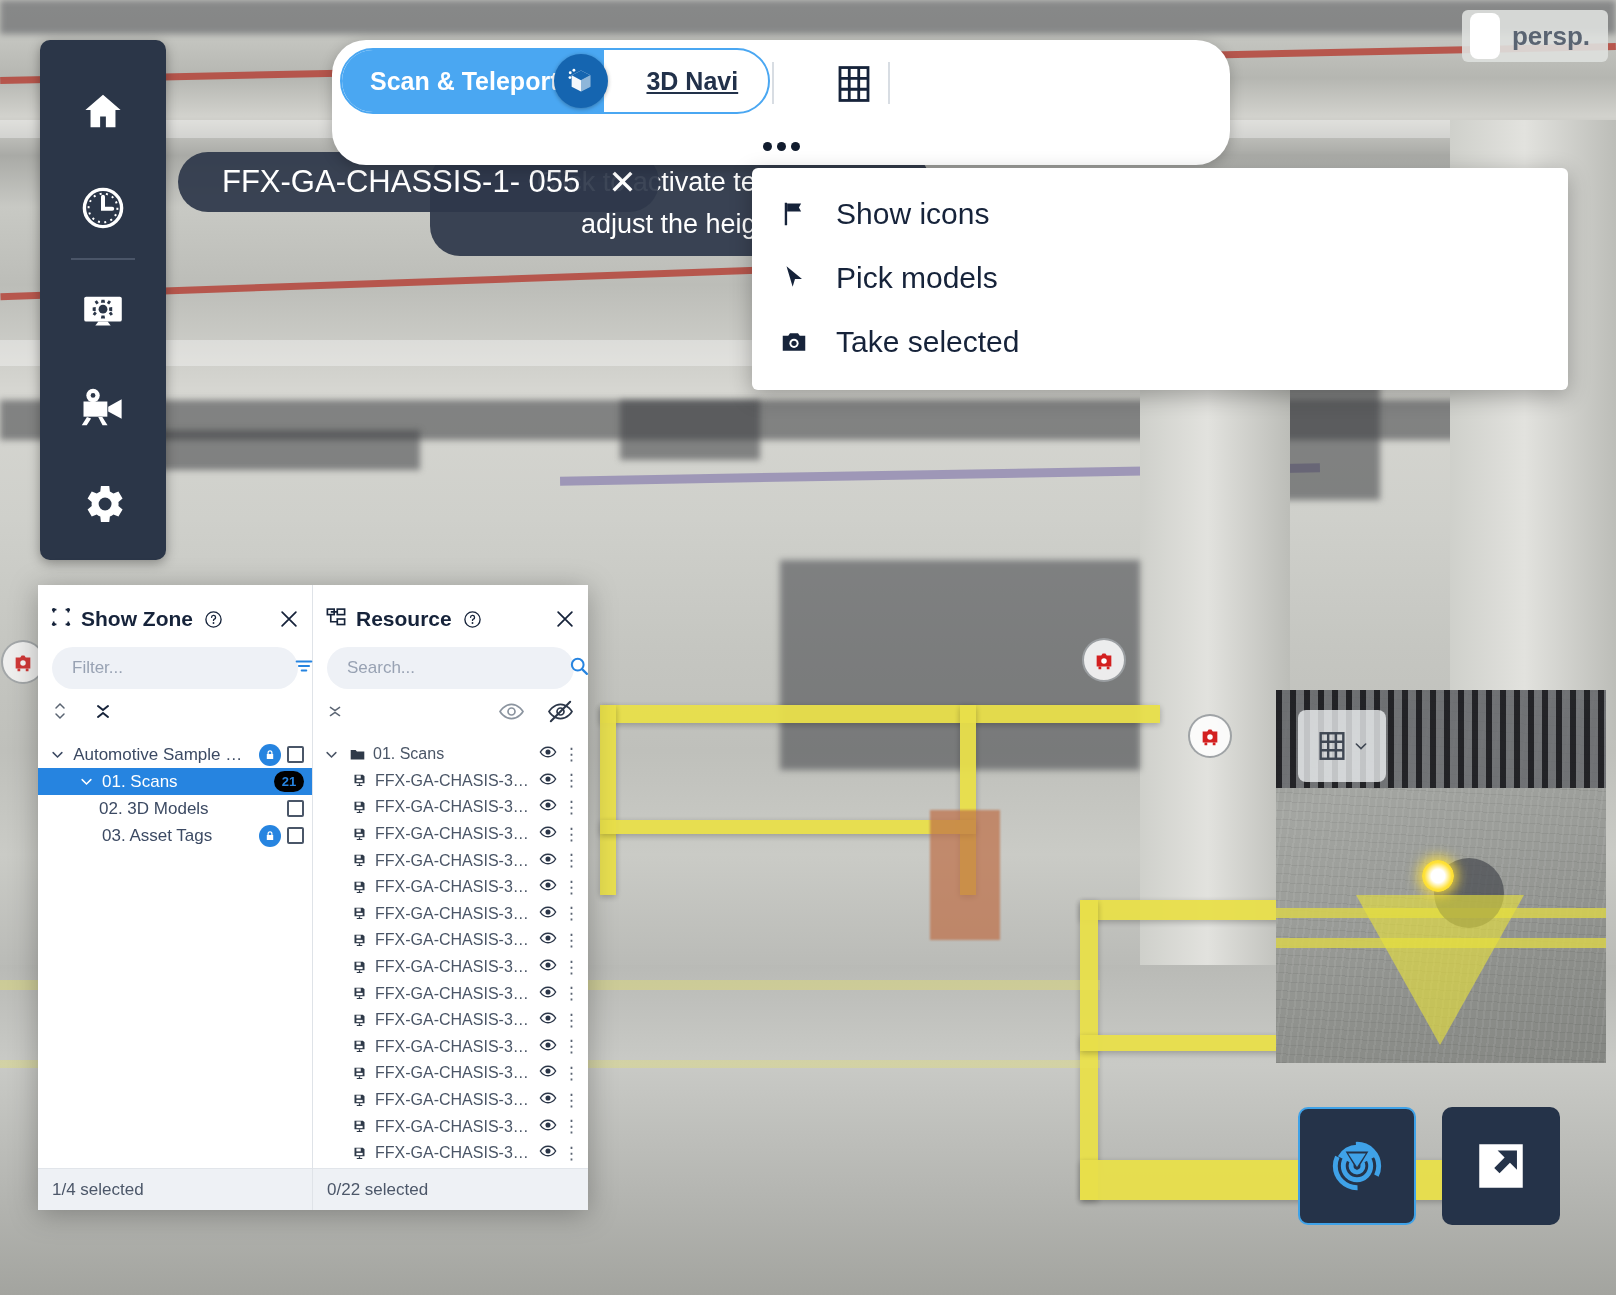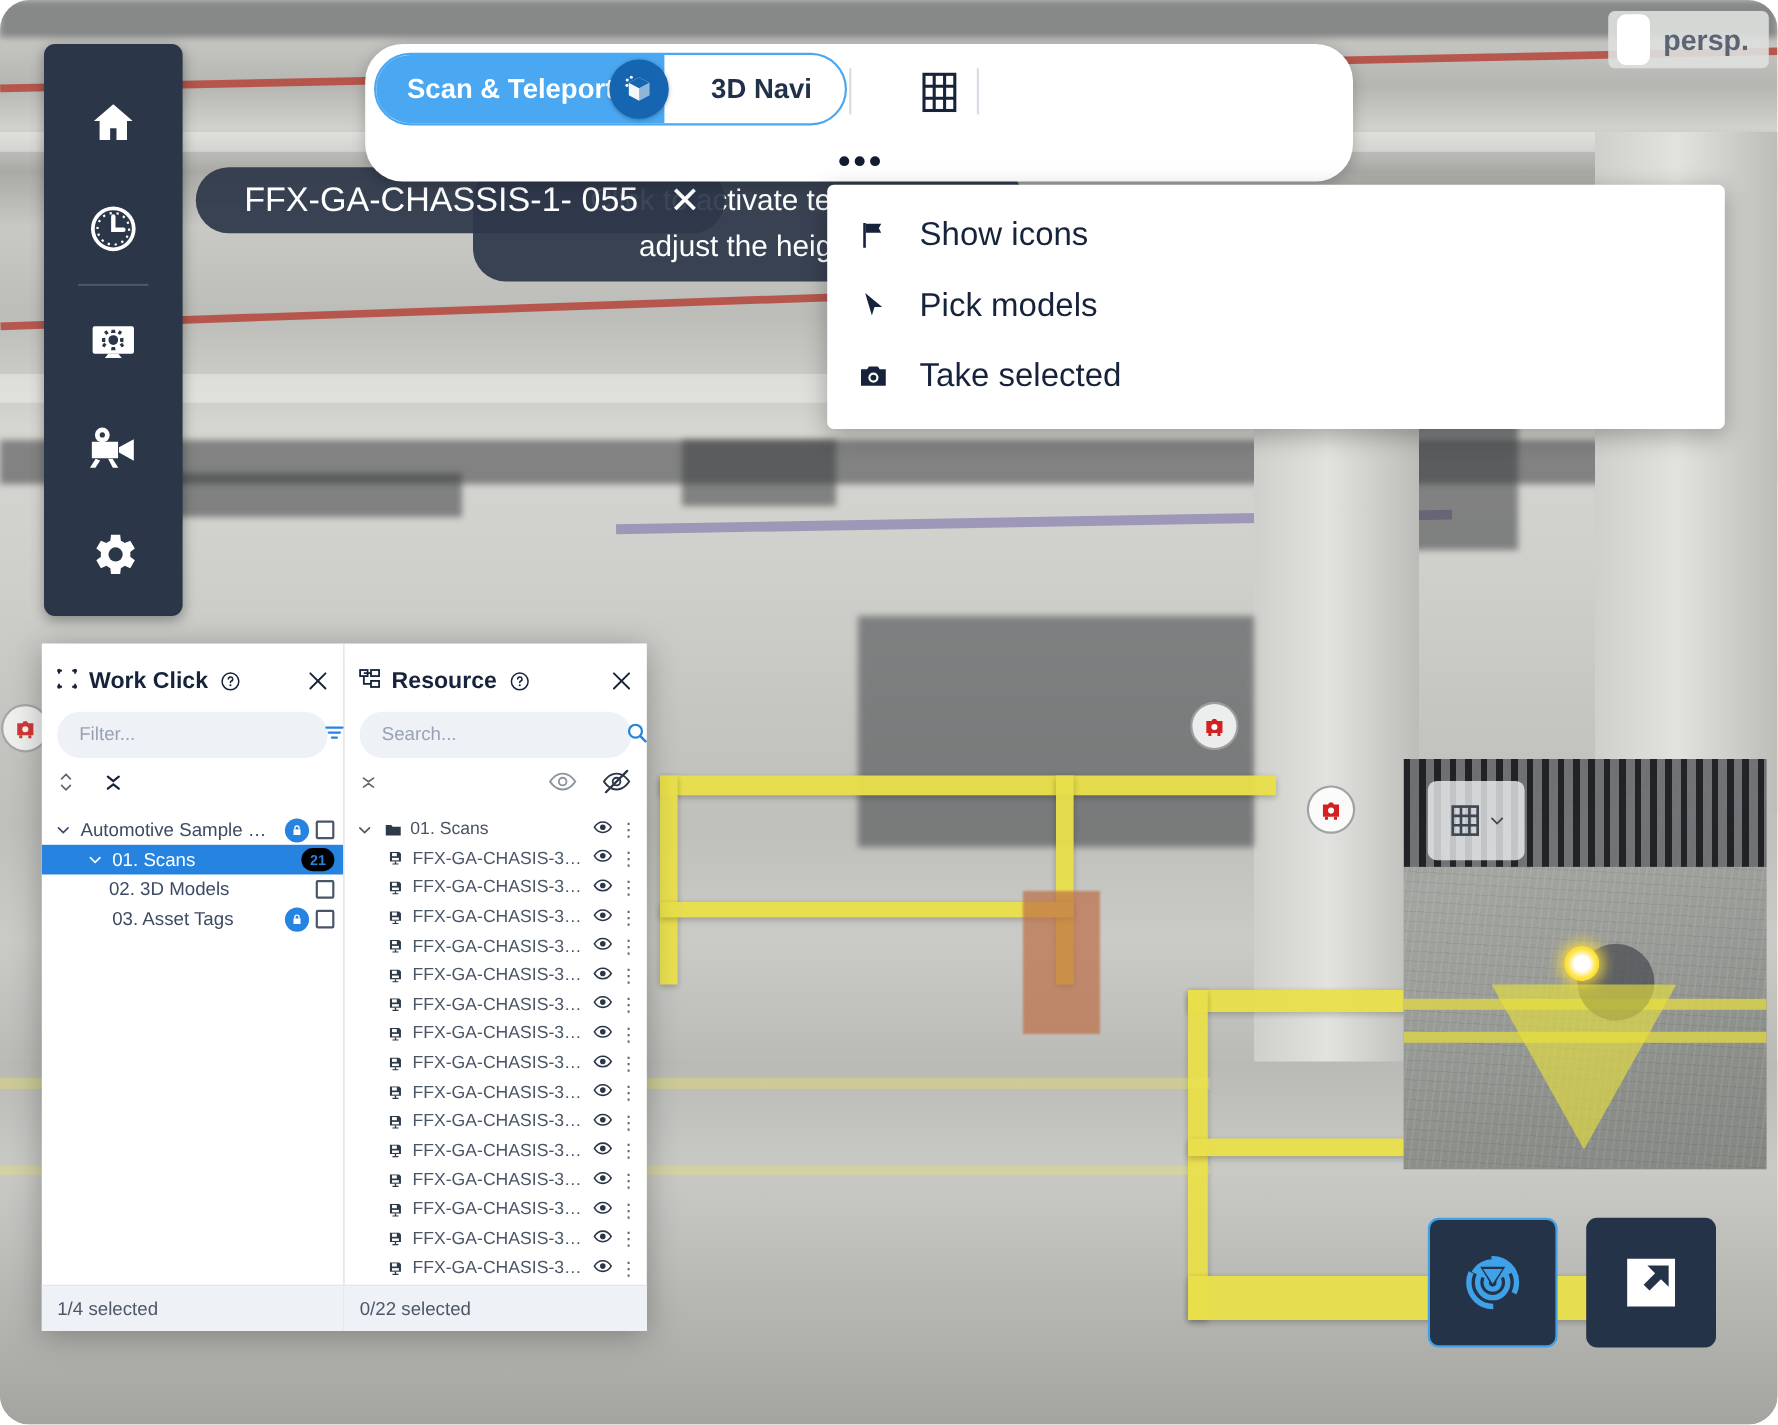--- a/index.html
+++ b/index.html
@@ -2,21 +2,21 @@
 <html><head>
 <meta charset="utf-8">
 <style>
   * { box-sizing: border-box; margin: 0; padding: 0; }
   html, body {
     width: 1616px; height: 1295px;
     font-family: "Liberation Sans", sans-serif;
     overflow: hidden; background: #ffffff;
   }
 
-  #app { position: relative; width: 1616px; height: 1295px; overflow: hidden; border-radius: 27px; }
+  #app { position: relative; width: 1616px; height: 1295px; overflow: hidden; }
 
   
   #viewport {
     position: absolute; inset: 0;
     background:
       
       linear-gradient(180deg, #c9c9c4 0%, #c4c5c0 3%, #b5b6b1 6%, #d2d2cd 9%,
                               #a9aaa6 12%, #c8c9c4 16%, #bcbdb8 22%, #d6d6d1 30%,
                               #cfd0cb 40%, #c5c6c1 50%, #bfc0bb 58%, #cacbc6 66%,
                               #bbbcb8 74%, #b2b3af 82%, #a7a8a4 90%, #9d9e9a 100%);
@@ -69,21 +69,21 @@
     border: 2px solid #4aa7f2; border-radius: 33px; background:#fff;
     overflow: visible;
   }
   #mode-left {
     background:#4aa7f2; color:#fff; font-size: 25px; font-weight: 600;
     height: 62px; display:flex; align-items:center;
     padding: 0 46px 0 28px; border-radius: 31px 0 0 31px;
   }
   #mode-right {
     color:#22314a; font-size: 25px; font-weight: 600;
-    height: 62px; display:flex; align-items:center; padding: 0 30px 0 42px;
+    height: 62px; display:flex; align-items:center; padding: 0 30px 0 42px; text-decoration: underline;
   }
   #mode-knob {
     position:absolute; left: 212px; top: 4px; width: 54px; height: 54px;
     background:#1565b0; border-radius: 50%;
     display:flex; align-items:center; justify-content:center;
     box-shadow: 0 1px 4px rgba(0,0,0,.3);
   }
   .tb-sep { position:absolute; top: 22px; width:2px; height:42px; background:#d8dde3; }
   #grid-btn {
     position:absolute; left: 498px; top: 20px; width: 48px; height: 48px;
@@ -451,21 +451,21 @@
               <path d="M4 7V4h3M17 4h3v3M20 17v3h-3M7 20H4v-3"></path>
             </g>
             <g fill="#16233a">
                 <circle cx="4" cy="4" r="1.9"></circle>
                 <circle cx="20" cy="4" r="1.9"></circle>
             <circle cx="4" cy="20" r="1.9"></circle>
                 <circle cx="20" cy="20" r="1.9"></circle>
               </g>
           </svg>
         </span>
-        <span class="panel-title">Work Click</span>
+        <span class="panel-title">Show Zone</span>
         <span class="panel-help">
           <svg width="19" height="19" viewBox="0 0 24 24">
             <circle cx="12" cy="12" r="9.6" fill="none" stroke="#16233a" stroke-width="1.7"></circle>
             <path d="M9.6 9.2a2.5 2.5 0 1 1 3.1 2.5c-.6.3-.7.9-.7 1.5" fill="none" stroke="#16233a" stroke-width="1.7" stroke-linecap="round"></path>
             <circle cx="12" cy="16.4" r="1.2" fill="#16233a"></circle>
           </svg>
         </span>
         <span class="panel-x">
           <svg width="22" height="22" viewBox="0 0 24 24">
             <path d="M4.5 4.5 19.5 19.5M19.5 4.5 4.5 19.5" stroke="#16233a" stroke-width="1.9" stroke-linecap="round"></path>

